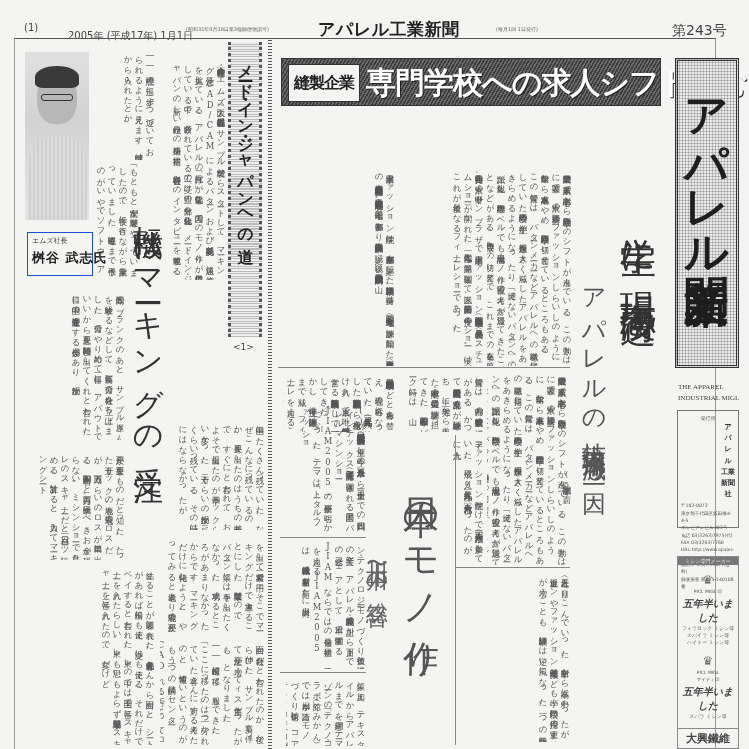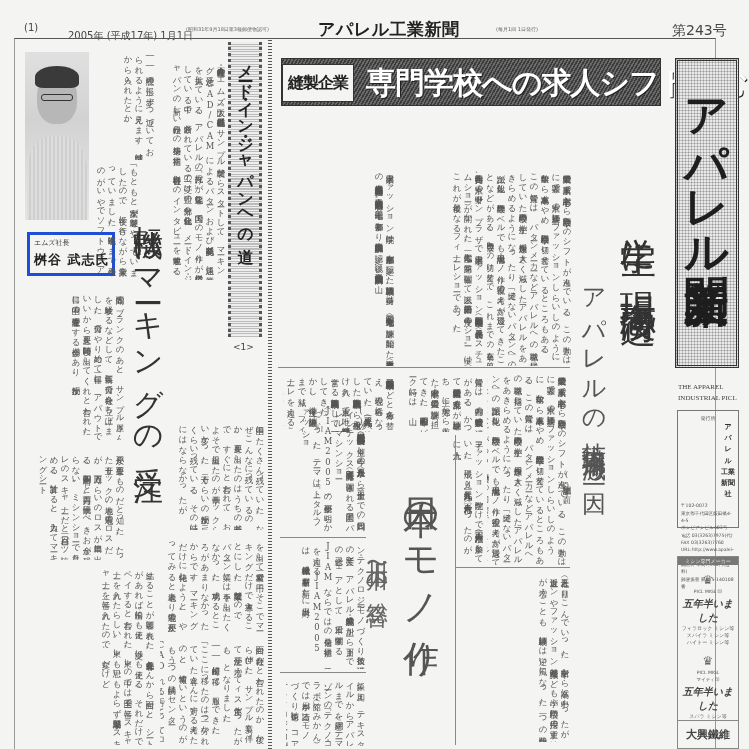--- a/index.html
+++ b/index.html
@@ -16,63 +16,63 @@
   .mh-issue { left: 672px; font-size: 14px; }
 
   .frame { position: absolute; left: 14px; top: 38px; width: 702px; height: 711px; border-top: 1.5px solid #555; border-left: 1px solid #999; border-right: 1px solid #999; }
 
   .vt { writing-mode: vertical-rl; text-orientation: upright; }
 
   
   .banner { position: absolute; left: 281px; top: 58px; width: 380px; height: 48px;
     background: repeating-linear-gradient(-60deg, #3c3c3c 0 1.5px, #6a6a6a 1.5px 3px);
     border: 1px solid #333; }
-  .banner-tag { position: absolute; left: 0; top: 5px; width: 72px; height: 38px; background: #f4f4f2;
+  .banner-tag { position: absolute; left: 6px; top: 5px; width: 72px; height: 38px; background: #f4f4f2;
     border: 1px solid #333; font-family: "DejaVu Sans", sans-serif; font-weight: bold; font-size: 16px;
     color: #222; display: flex; align-items: center; justify-content: center; letter-spacing: -1px; }
   .banner-title { position: absolute; left: 84px; top: 4px; font-family: "DejaVu Sans", sans-serif; font-weight: bold;
     font-size: 30px; color: #fff; letter-spacing: -1px; white-space: nowrap; text-shadow: 1px 1px 0 #222; }
 
   
   .logo { position: absolute; left: 675px; top: 58px; width: 64px; height: 310px;
     border: 3px double #333; background: radial-gradient(circle, #999 0.8px, #e8e8e8 1.2px) 0 0 / 3px 3px;
     display: flex; justify-content: center; padding-top: 8px; }
   .logo-text { font-family: "DejaVu Sans", sans-serif; font-weight: bold; font-size: 44px; color: #1e1e1e; line-height: 1; letter-spacing: -4px; }
   .logo-en { position: absolute; left: 678px; top: 382px; font-family: Liberation Serif, serif; font-size: 7px; color: #444; line-height: 1.5; }
   .pubbox { position: absolute; left: 677px; top: 410px; width: 62px; height: 118px; border: 1px solid #777; padding: 3px 3px; font-family: "DejaVu Sans", sans-serif; font-size: 4.6px; color: #555; line-height: 1.6; }
   .pub-label { text-align: center; font-size: 5px; }
   .pub-name { font-size: 7px; font-weight: bold; color: #333; text-align: center; margin-bottom: 2px; margin-left: 40px; }
   .ad { position: absolute; left: 677px; top: 556px; width: 62px; height: 193px; border: 1px solid #888; font-family: "DejaVu Sans", sans-serif; color: #555; text-align: center; }
   .ad-head { background: #777; color: #eee; font-size: 5px; padding: 1px 0; }
   .ad-crown { font-size: 12px; margin-top: 8px; color: #666; }
   .ad-small { font-size: 4.5px; margin-top: 2px; }
   .ad-brand { font-size: 10px; font-style: italic; font-weight: bold; color: #444; margin-top: 3px; }
   .ad-line { font-size: 5px; line-height: 1.4; }
-  .ad-foot { position: absolute; bottom: 0; left: 0; right: 0; height: 28px; border-top: 1px solid #888; font-size: 11px; font-weight: bold; color: #444; display: flex; align-items: center; justify-content: center; }
+  .ad-foot { position: absolute; bottom: 0; left: 0; right: 0; height: 20px; border-top: 1px solid #888; font-size: 11px; font-weight: bold; color: #444; display: flex; align-items: center; justify-content: center; }
 
   
   .hl-main { position: absolute; left: 620px; top: 210px; font-size: 36px; line-height: 1; color: #333; letter-spacing: 4px; }
   .hl-sub { position: absolute; left: 582px; top: 272px; font-size: 24px; line-height: 1; color: #555; letter-spacing: 3px; }
   .hl-japan { position: absolute; left: 403px; top: 470px; font-size: 36px; line-height: 1; color: #555; letter-spacing: 4px; }
   .hl-japan-sub { position: absolute; left: 366px; top: 542px; font-size: 22px; line-height: 1; color: #666; letter-spacing: 3px; }
   .hl-turn { position: absolute; left: 133px; top: 203px; font-size: 30px; line-height: 1; color: #333; letter-spacing: 4px; }
 
   .series { position: absolute; left: 228px; top: 42px; width: 34px; height: 295px;
     background: repeating-linear-gradient(0deg, #bbb 0 1px, #eee 1px 2.5px);
     border-left: 3px dotted #555; border-right: 3px dotted #555; display: flex; justify-content: center; padding-top: 12px; }
   .series-text { font-family: "DejaVu Sans", sans-serif; font-weight: bold; font-size: 16px; color: #222; line-height: 1.05; }
   .series-num { position: absolute; left: 233px; top: 342px; font-size: 9px; color: #444; font-family: "DejaVu Sans", sans-serif; }
 
   .photo { position: absolute; left: 25px; top: 52px; width: 64px; height: 168px;
     background: linear-gradient(180deg, #e0e0e0 0%, #d2d2d2 40%, #e6e6e6 100%); }
   .photo .head { position: absolute; left: 12px; top: 20px; width: 40px; height: 52px; border-radius: 45% 45% 42% 42%; background: #b7b7b7; }
   .photo .hair { position: absolute; left: 10px; top: 14px; width: 44px; height: 22px; border-radius: 50% 50% 20% 20%; background: #3a3a3a; }
   .photo .glasses { position: absolute; left: 16px; top: 42px; width: 32px; height: 7px; border: 1px solid #333; border-radius: 3px; }
   .photo .shirt { position: absolute; left: 2px; top: 84px; width: 60px; height: 84px; border-radius: 40% 40% 0 0; background: repeating-linear-gradient(90deg, #ddd 0 2px, #cfcfcf 2px 4px); }
-  .caption { position: absolute; left: 27px; top: 232px; width: 88px; height: 44px; border: 3px solid #1d4ed8; padding: 3px 4px; font-family: "DejaVu Sans", sans-serif; }
+  .caption { position: absolute; left: 27px; top: 232px; width: 66px; height: 44px; border: 1px solid #1d4ed8; padding: 3px 4px; font-family: "DejaVu Sans", sans-serif; }
   .caption-role { font-size: 7px; color: #333; }
   .caption-name { font-family: "DejaVu Serif", serif; font-size: 13px; font-weight: bold; color: #222; margin-top: 3px; letter-spacing: 1px; white-space: nowrap; }
 
   .col { position: absolute; font-size: 8.4px; line-height: 11px; color: #555; overflow: hidden; letter-spacing: 0.3px; }
   .rule-h { position: absolute; height: 1px; background: #888; }
   .rule-v { position: absolute; width: 1px; background: #888; }
   .wavy { position: absolute; width: 4px; background: repeating-linear-gradient(0deg, #555 0 1px, transparent 1px 3px); }
 </style>
 </head>
 <body>
@@ -91,21 +91,21 @@
 <div class="banner">
   <div class="banner-tag">縫製企業</div>
   <div class="banner-title">専門学校への求人シフト進む</div>
 </div>
 
 <div class="logo">
   <div class="logo-text vt">アパレル工業新聞</div>
 </div>
 <div class="logo-en">
   <div>THE APPAREL</div>
-  <div>INDUSTRIAL PICL</div>
+  <div>INDUSTRIAL MIGL</div>
 </div>
 
 <div class="pubbox">
   <div class="pub-label">発行所</div>
   <div class="pub-name">アパレル工業新聞社</div>
   <div>〒102-0072</div>
   <div>東京都千代田区飯田橋4-4-5</div>
   <div>ボンビアンビル403号</div>
   <div>電話 03(3263)7975(代)</div>
   <div>FAX 03(3263)7760</div>

